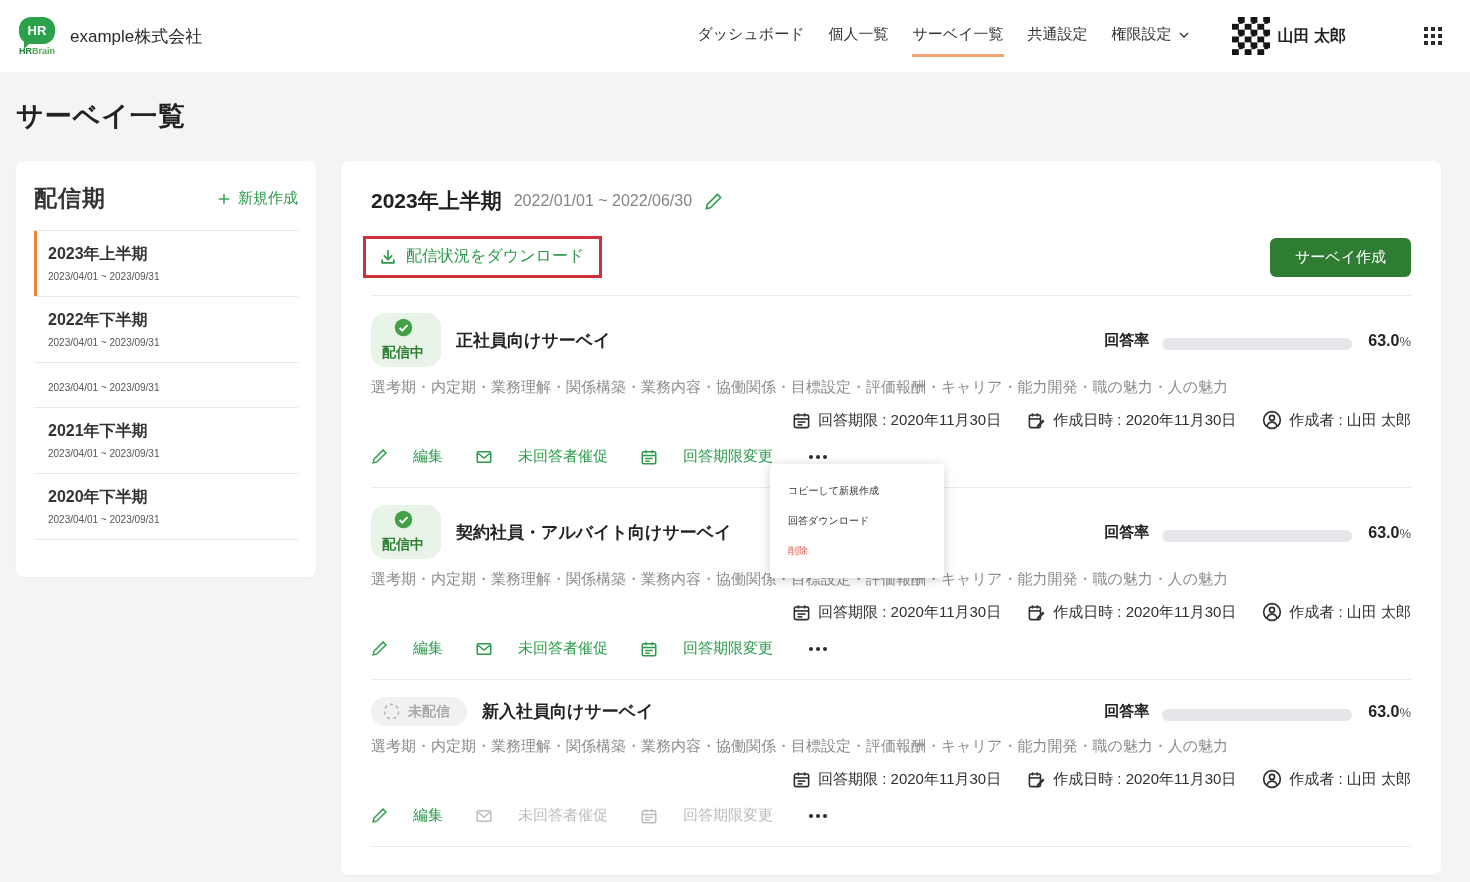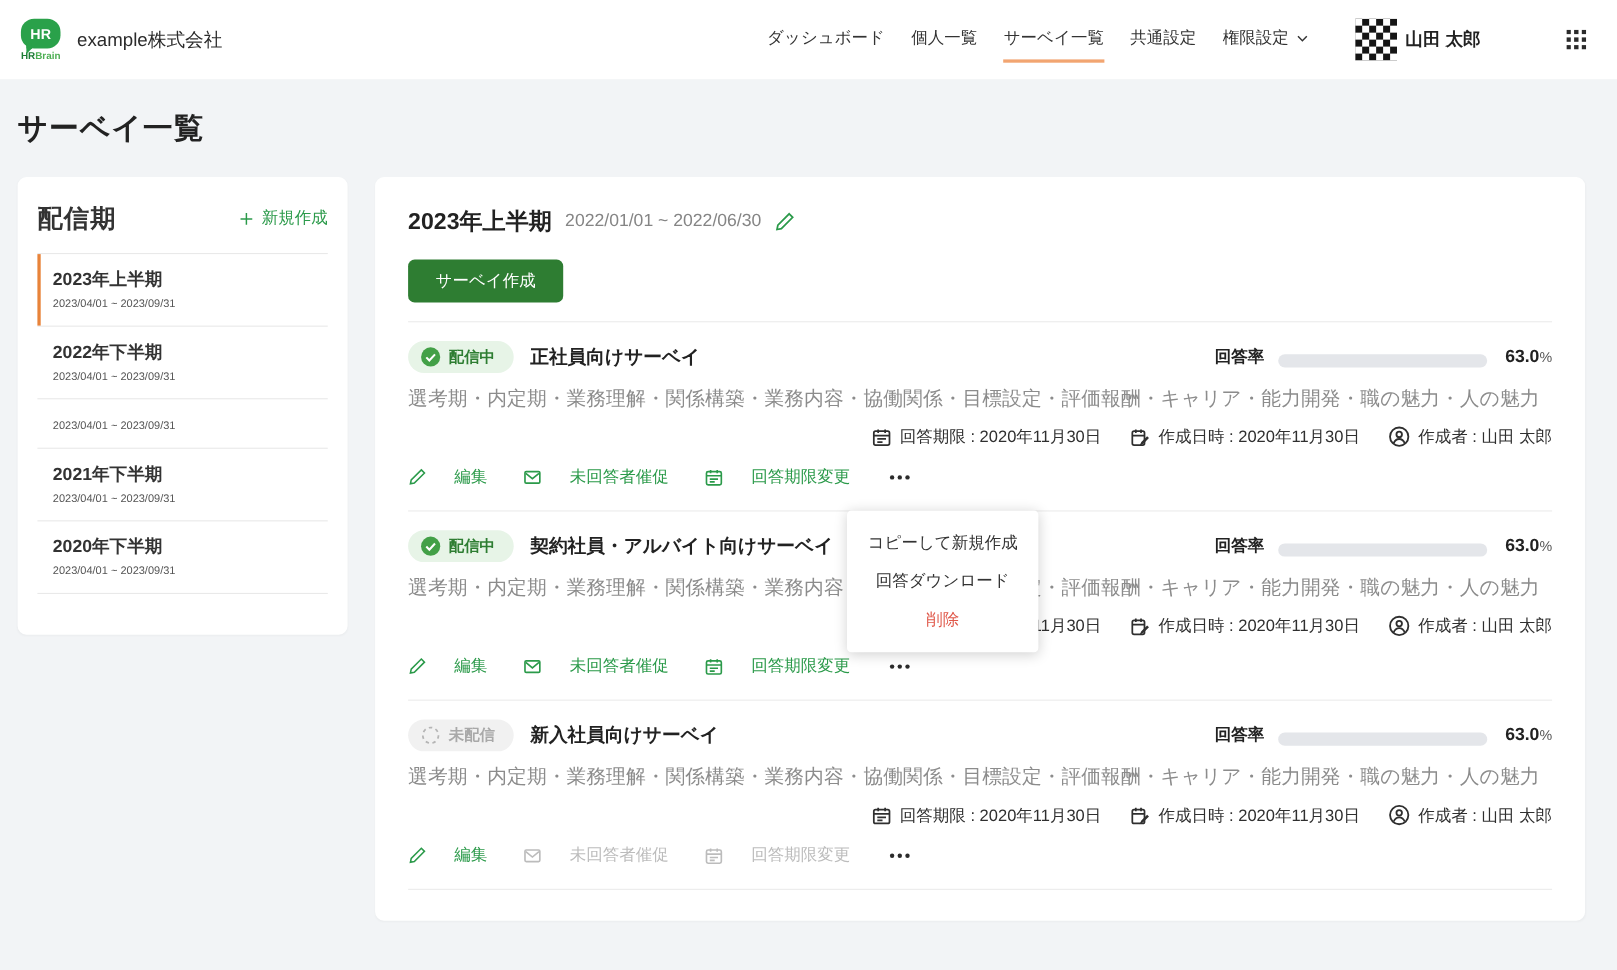--- a/index.html
+++ b/index.html
@@ -96,46 +96,46 @@
 
   
   .survey-list { margin-top:17px; }
   .survey-row { border-top:1px solid #ebebeb; padding:17px 0 21px; }
   .end-divider { border-top:1px solid #ebebeb; }
   .row-head { display:flex; align-items:center; }
   .status-badge {
     display:inline-flex; align-items:center; gap:7px; border-radius:15px;
     padding:5px 17px 5px 11px; font-size:14px; font-weight:bold;
   }
-  .status-badge.live { background:#e7f4e7; color:#2e7d32; }
+  .status-badge.live { background:#e7f4e7; color:#2e7d32;flex-direction:column; }
   .status-badge.draft { background:#f1f1f1; color:#a9a9a9; }
   .survey-title { font-size:17px; font-weight:bold; color:#222; margin-left:15px; }
   .spacer { flex:1; }
   .rate-group { display:flex; align-items:flex-end; }
   .rate-label { font-size:15px; font-weight:bold; color:#222; }
   .rate-track { width:190px; height:12px; border-radius:6px; background:#e4e6ea; margin-left:13px; overflow:hidden; }
   .rate-fill { height:100%; border-radius:6px; background:#2a55c5; }
   .rate-value { font-size:16px; font-weight:bold; color:#222; margin-left:16px; }
   .rate-unit { font-size:13px; font-weight:normal; color:#555; }
-  .tag-line { margin-top:11px; font-size:18px; color:#8c8c8c; }
+  .tag-line { margin-top:11px; font-size:15px; color:#8c8c8c; }
   .meta-row { margin-top:13px; display:flex; align-items:center; gap:26px;justify-content:flex-end; }
   .meta-item { display:flex; align-items:center; gap:7px; font-size:15px; color:#2f2f2f; }
   .meta-item svg { flex-shrink:0; }
   .action-row { margin-top:17px; display:flex; align-items:center; gap:32px; }
   .action-link { display:flex; align-items:center; gap:25px; font-size:15px; color:#2b9a4a; cursor:pointer; }
   .action-link.disabled { color:#bcbcbc; cursor:default; }
   .more-btn { display:flex; align-items:center; gap:3px; cursor:pointer; padding:4px; }
   .more-btn .dot { width:4px; height:4px; border-radius:50%; background:#2b2b2b; }
 
   
   .context-menu {
     position:absolute; left:429px; top:303px; width:174px; background:#fff;
     border-radius:4px; box-shadow:0 2px 12px rgba(0,0,0,0.18); padding:12px 0; z-index:5;
   }
-  .menu-item { font-size:15px; color:#333; padding:8px 18px; cursor:pointer; white-space:nowrap;text-align:center; }
+  .menu-item { font-size:10px; color:#333; padding:8px 18px; cursor:pointer; white-space:nowrap; }
   .menu-item.danger { color:#e0584a; }
 </style>
 </head>
 <body>
 
 <header class="navbar">
   <div class="brand">
     <div class="logo">
       <div class="logo-bubble">HR</div>
       <div class="logo-text"><span class="hr">HR</span><span class="brain">Brain</span></div>
@@ -220,20 +220,30 @@
       <span class="main-period-title">2023年上半期</span>
       <span class="main-period-range">2022/01/01 ~ 2022/06/30</span>
       <span class="edit-period-btn">
         <svg width="19" height="19" viewBox="0 0 24 24" fill="none" stroke="#2b9a4a" stroke-width="2">
             <path d="M17 3l4 4L8 20l-5 1 1-5L17 3z"></path>
           </svg>
       </span>
     </div>
 
     <div class="toolbar">
+      <span class="annotation-box">
+        <span class="download-link">
+          <svg width="20" height="20" viewBox="0 0 24 24" fill="none" stroke="#2b9a4a" stroke-width="2">
+              <line x1="12" y1="4" x2="12" y2="14"></line>
+              <polyline points="7 10 12 15 17 10"></polyline>
+              <path d="M5 15v4h14v-4"></path>
+            </svg>
+          <span>配信状況をダウンロード</span>
+        </span>
+      </span>
       <button class="create-btn">サーベイ作成</button>
     </div>
 
     <div class="survey-list">
 
       <div class="survey-row">
         <div class="row-head">
           <span class="status-badge live">
             <svg width="19" height="19" viewBox="0 0 24 24">
                 <circle cx="12" cy="12" r="11" fill="#43a047"></circle>

